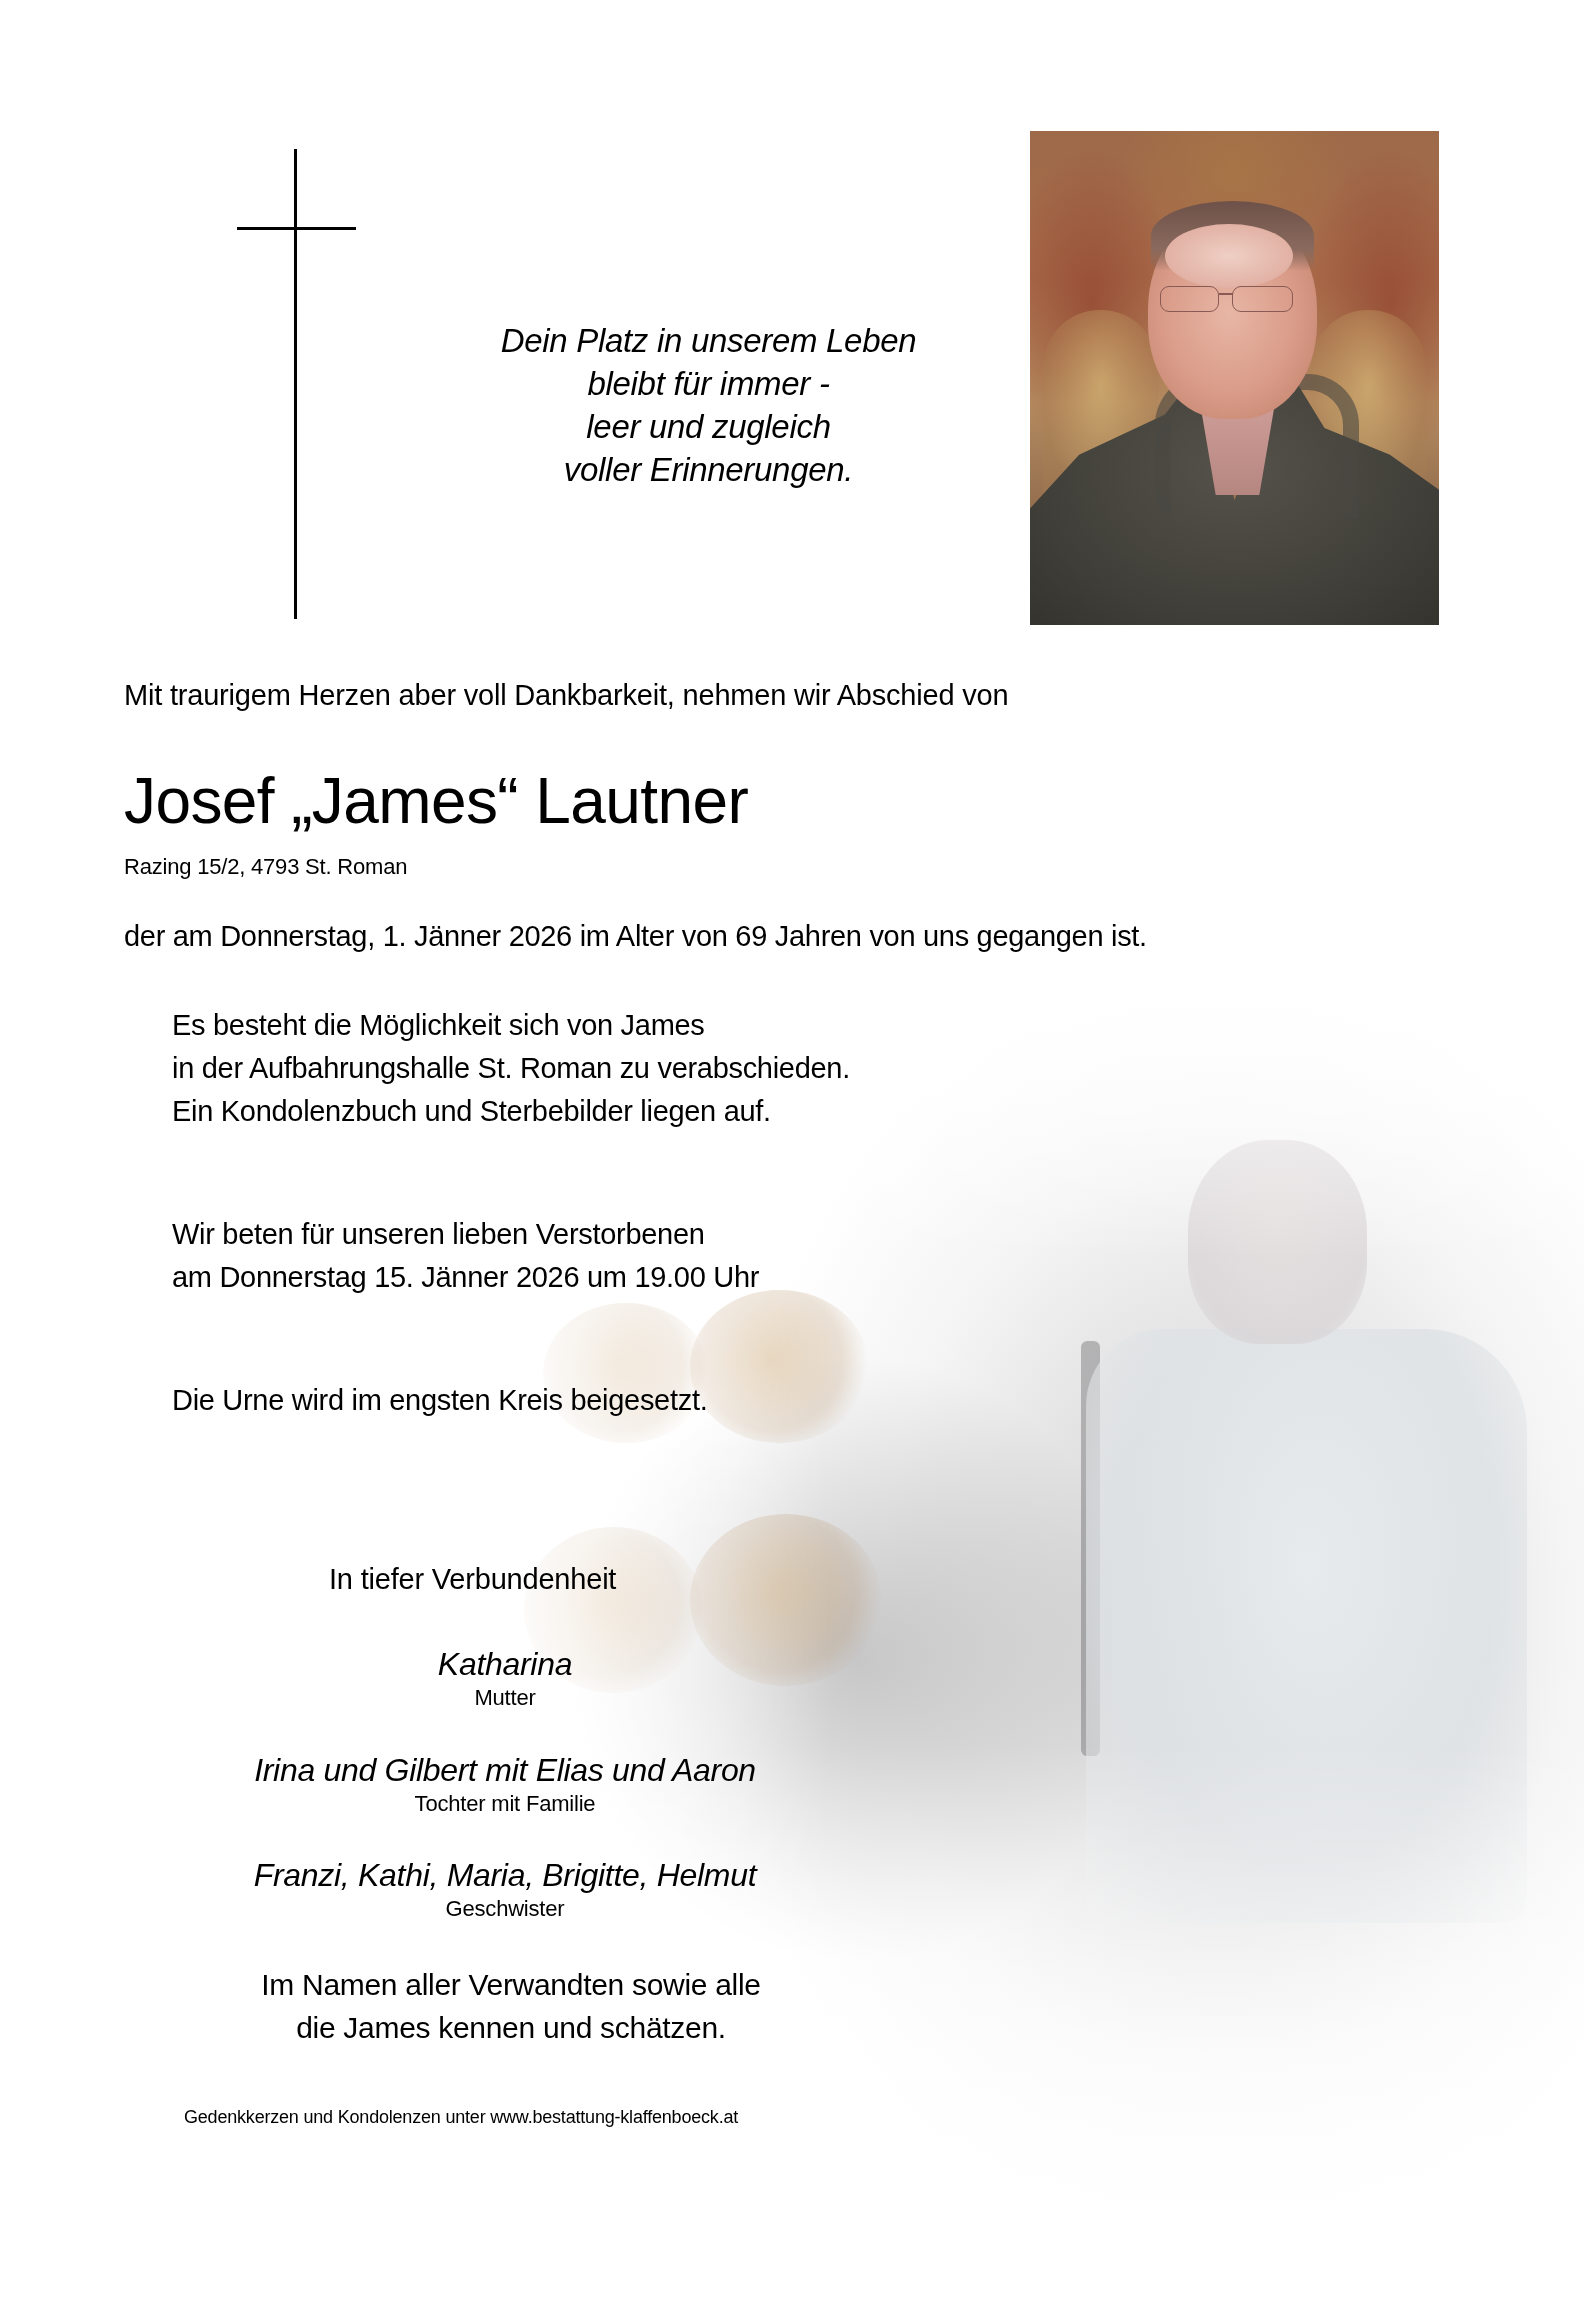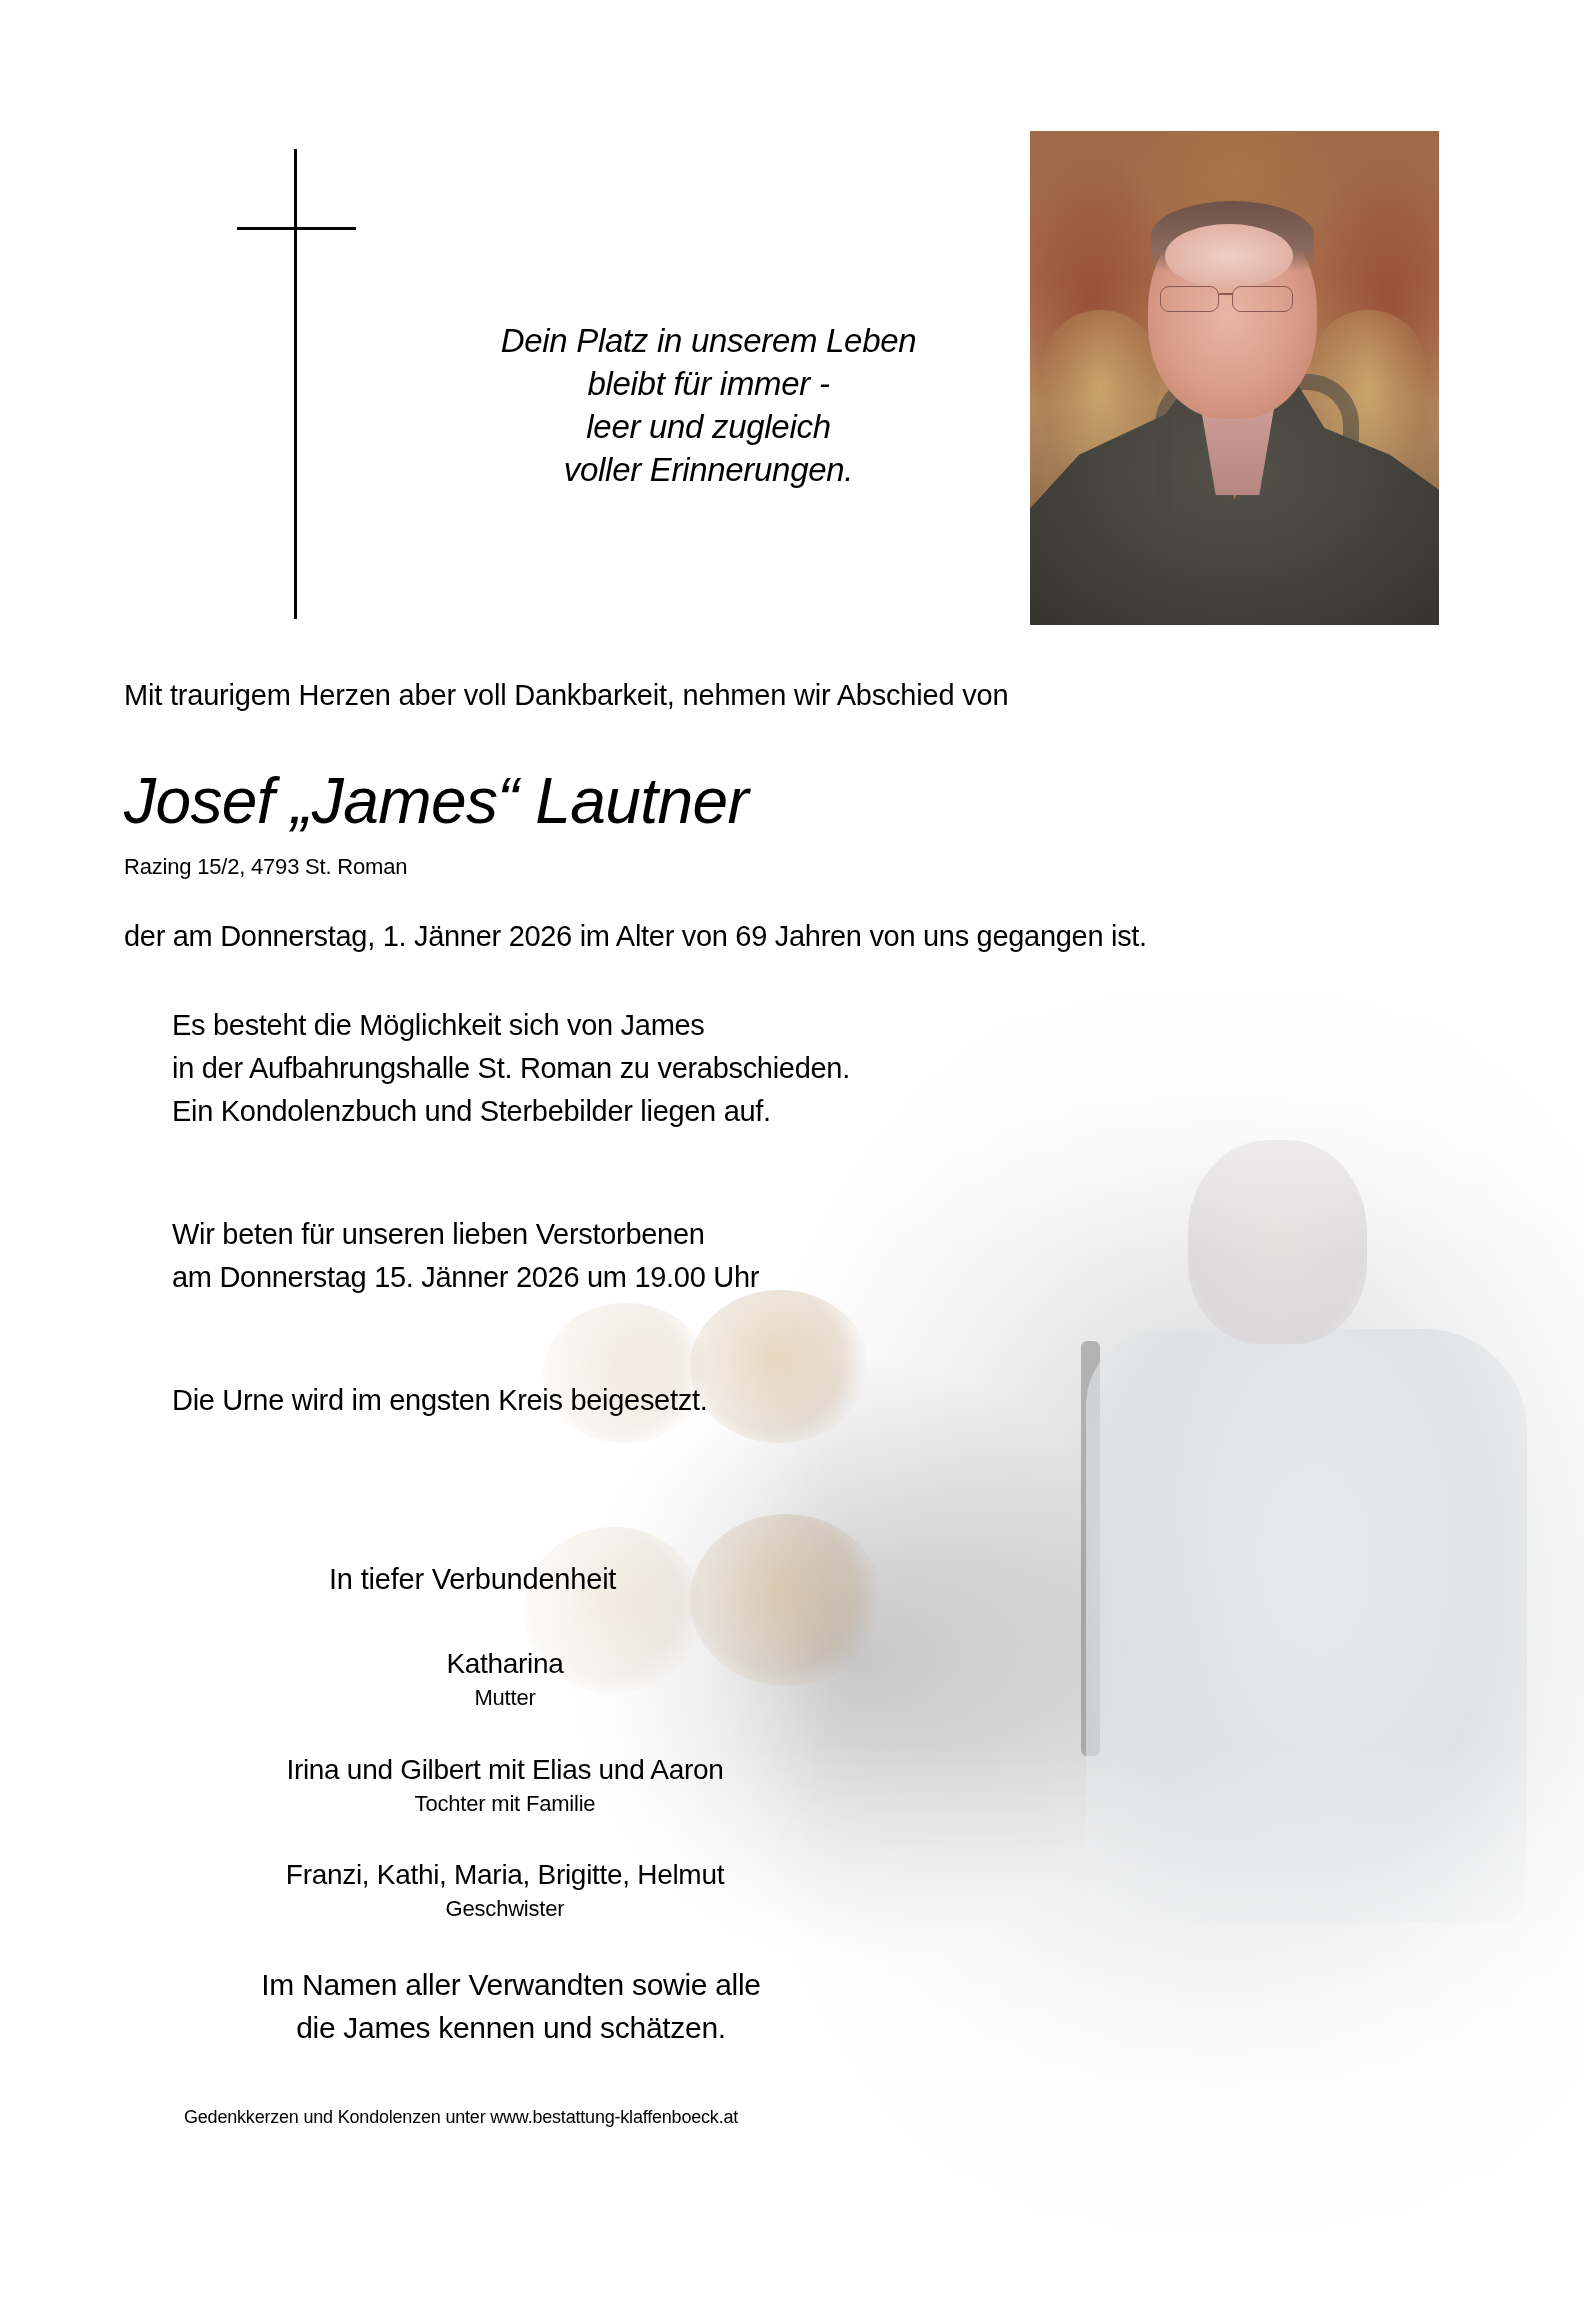--- a/index.html
+++ b/index.html
@@ -225,21 +225,20 @@
       top: 679px;
       font-size: 29px;
       letter-spacing: -0.2px;
       white-space: nowrap;
     }
     .name {
       position: absolute;
       left: 124px;
       top: 766px;
       font-size: 64px;
-      font-style: italic;
       letter-spacing: -0.6px;
       white-space: nowrap;
       line-height: 1.1;
     }
     .address {
       position: absolute;
       left: 124px;
       top: 854px;
       font-size: 22px;
       letter-spacing: -0.2px;
@@ -274,21 +273,22 @@
       letter-spacing: -0.2px;
       white-space: nowrap;
     }
     .family {
       position: absolute;
       left: 192px;
       width: 626px;
       text-align: center;
     }
     .family .fname {
-      font-size: 28px;
+      font-style: italic;
+      font-size: 32px;
       letter-spacing: -0.3px;
       white-space: nowrap;
       line-height: 40px;
     }
     .family .frel {
       font-size: 22px;
       letter-spacing: -0.2px;
       line-height: 28px;
       white-space: nowrap;
     }

